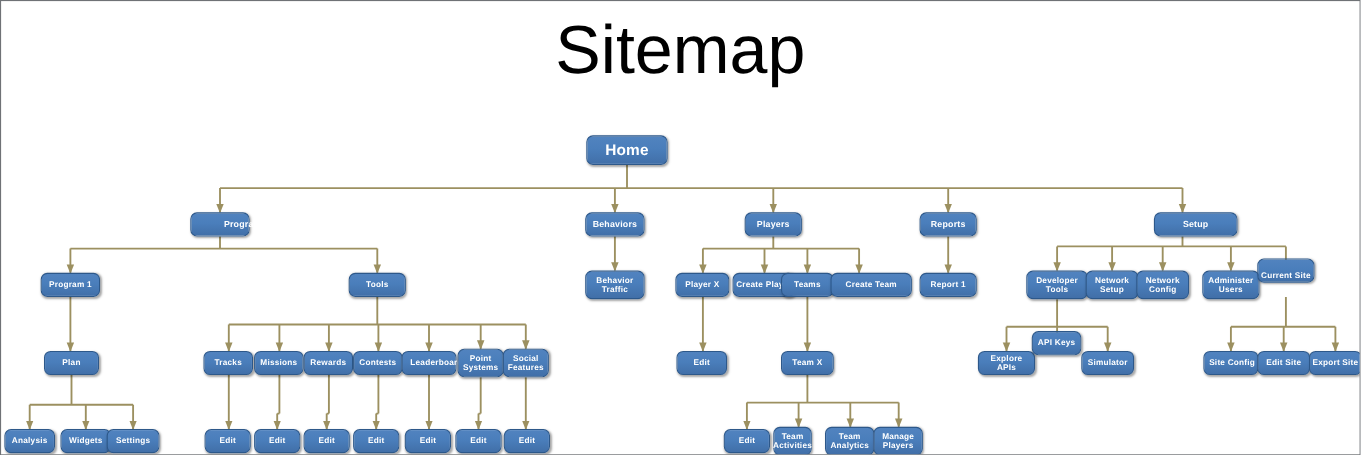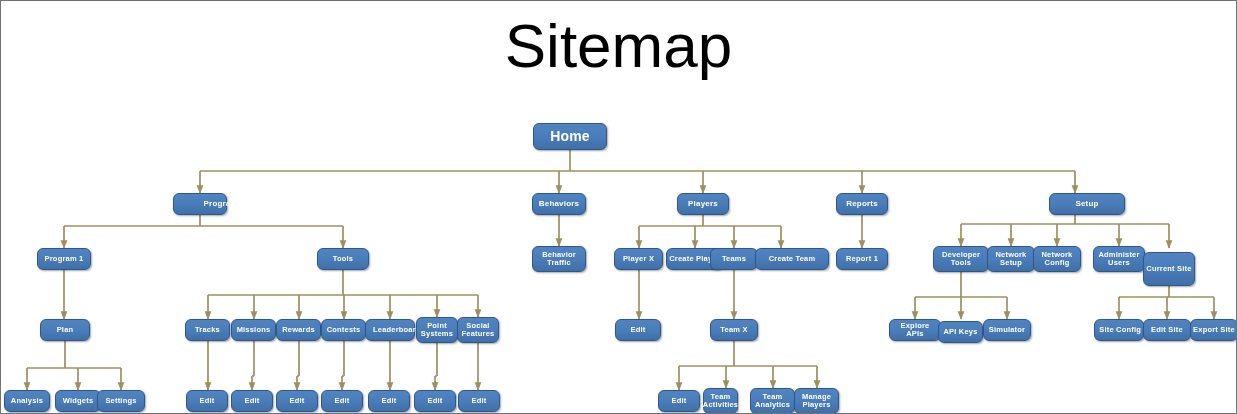--- a/index.html
+++ b/index.html
@@ -181,21 +181,21 @@
       </div>
       <div class="node l3" style="left: 986px; top: 245px; width: 48px; height: 26px;">
         <span>Network Setup</span>
       </div>
       <div class="node l3" style="left: 1032px; top: 245px; width: 48px; height: 26px;">
         <span>Network Config</span>
       </div>
       <div class="node l3" style="left: 1092px; top: 245px; width: 52px; height: 26px;">
         <span>Administer Users</span>
       </div>
-      <div class="node l3" style="left: 1142px; top: 251px; width: 52px; height: 34px;">
+      <div class="node l3" style="left: 1142px; top: 234px; width: 52px; height: 22px; align-items: flex-end;">
         <span>Current Site</span>
       </div>
       <div class="node l4" style="left: 39px; top: 318px; width: 50px; height: 22px;">
         <span>Plan</span>
       </div>
       <div class="node l4" style="left: 184px; top: 318px; width: 45px; height: 22px;">
         <span>Tracks</span>
       </div>
       <div class="node l4" style="left: 230px; top: 318px; width: 45px; height: 22px;">
         <span>Missions</span>
@@ -217,21 +217,21 @@
       </div>
       <div class="node l4" style="left: 614px; top: 318px; width: 46px; height: 22px;">
         <span>Edit</span>
       </div>
       <div class="node l4" style="left: 709px; top: 318px; width: 48px; height: 22px;">
         <span>Team X</span>
       </div>
       <div class="node l4" style="left: 888px; top: 318px; width: 52px; height: 22px;">
         <span>Explore APIs</span>
       </div>
-      <div class="node l4" style="left: 937px; top: 320px; width: 45px; height: 22px;">
+      <div class="node l4" style="left: 937px; top: 300px; width: 45px; height: 22px;">
         <span>API Keys</span>
       </div>
       <div class="node l4" style="left: 982px; top: 318px; width: 48px; height: 22px;">
         <span>Simulator</span>
       </div>
       <div class="node l4" style="left: 1093px; top: 318px; width: 50px; height: 22px; justify-content: flex-end;">
         <span>Site Config</span>
       </div>
       <div class="node l4" style="left: 1142px; top: 318px; width: 48px; height: 22px;">
         <span>Edit Site</span>

